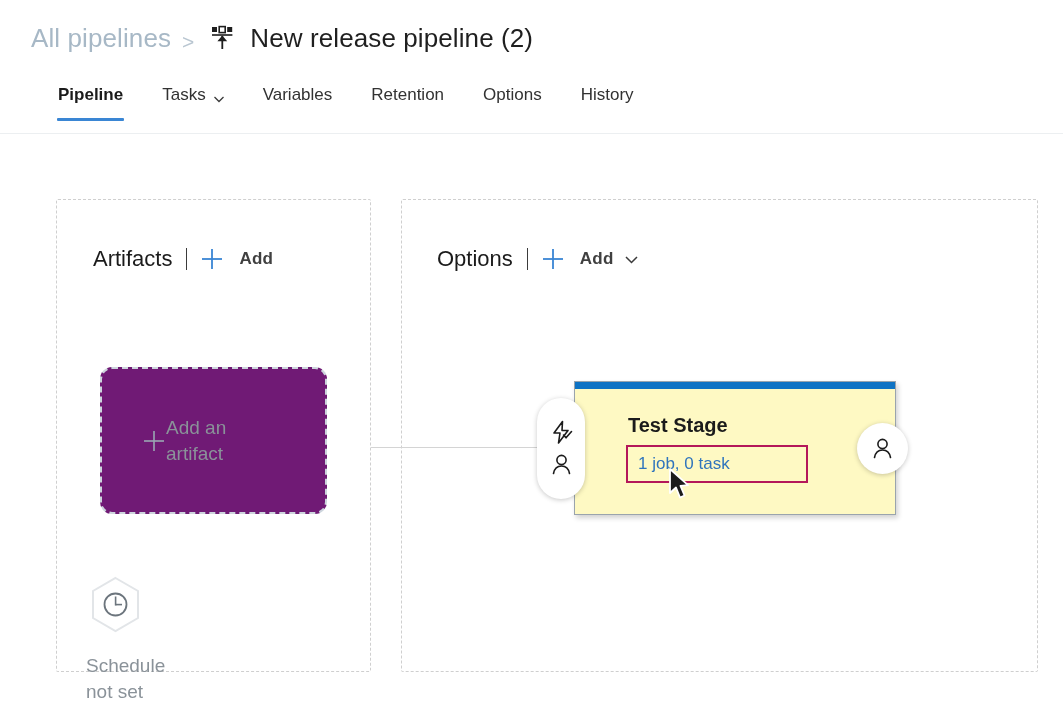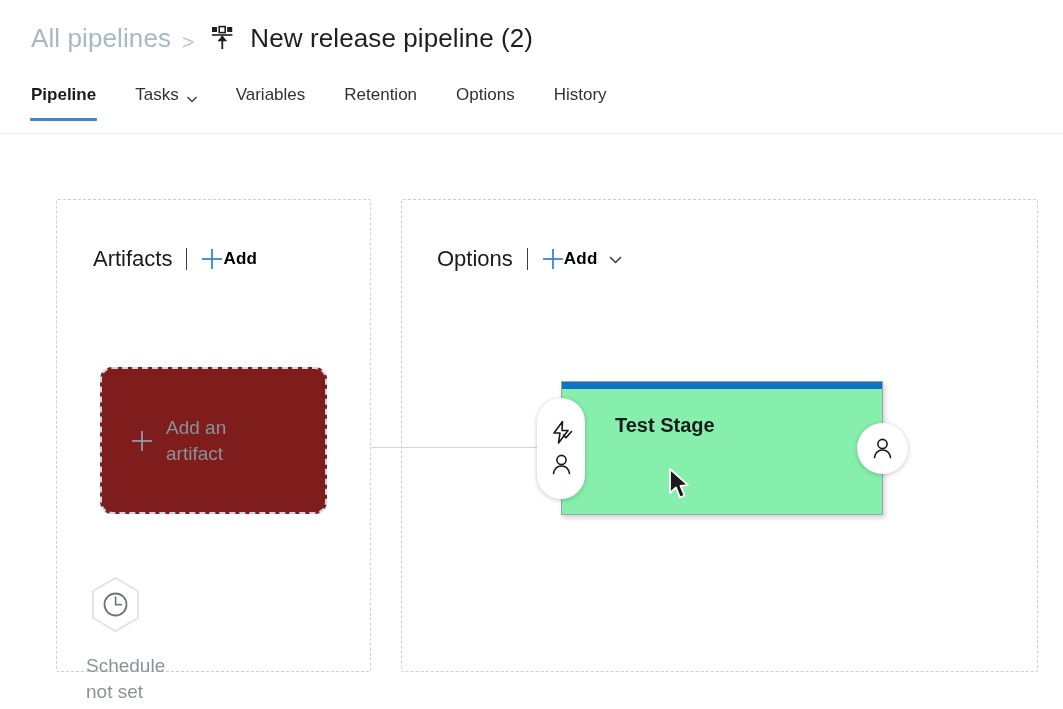--- a/index.html
+++ b/index.html
@@ -28,20 +28,21 @@
   }
   .crumb-title {
     font-size: 26px; color: #1f1f1f; font-weight: 400; letter-spacing: .1px;
     margin-left: 4px;
   }
 
   
   .tabbar {
     position: absolute; left: 0; top: 82px; width: 1063px; height: 52px;
     border-bottom: 1px solid #eceff1;
+    padding-left: 27px;
   }
   .tabs { display: flex; align-items: flex-start; padding-left: 30px; gap: 37px; }
   .tab {
     position: relative; font-size: 17px; color: #323232; font-weight: 400;
     padding: 3px 1px 16px 1px; cursor: pointer; white-space: nowrap;
     display: flex; align-items: center; gap: 7px;
   }
   .tab.active { font-weight: 700; color: #1b1b1b; }
   .tab.active::after {
     content: ""; position: absolute; left: 0; right: 0; bottom: 0;
@@ -61,53 +62,53 @@
     position: absolute; top: 46px; display: flex; align-items: center;
     gap: 0px; white-space: nowrap;
   }
   .panel-title { font-size: 22px; font-weight: 400; color: #1b1b1b; }
   .head-div {
     display: inline-block; width: 1px; height: 22px; background: #3b3b3b;
     margin: 0 14px;
   }
   .plus-ico { width: 22px; height: 22px; display:inline-block; }
   .add-link {
-    font-size: 17px; font-weight: 700; color: #000000; cursor: pointer;
-    margin-left: 0; letter-spacing:.2px;
+    font-size: 17px; font-weight: 700; color: #404040; cursor: pointer;
+    margin-left: 16px; letter-spacing:.2px;
   }
   .add-chev { margin-left: 11px; width: 14px; height: 14px; display:inline-block; }
 
   
   #add-artifact-box {
     position: absolute; left: 100px; top: 367px; width: 227px; height: 147px;
-    border: 2px dashed #cdd5dd; border-radius: 12px; background: #7f1d1d;
+    border: 2px dashed #cdd5dd; border-radius: 12px; background: #701a75;
     display: flex; align-items: center; justify-content: flex-start;
-    gap: 12px; padding-left: 28px; cursor: pointer;
+    padding-left: 40px; cursor: pointer;
   }
   .aa-plus { width: 24px; height: 24px; flex: 0 0 auto; }
   .aa-text { font-size: 19px; line-height: 26px; color: #8a9299; }
 
   
   #schedule-row {
     position: absolute; left: 86px; top: 575px;
     display: flex; align-items: flex-start; gap: 19px; cursor: pointer; flex-direction: column;
   }
   .hex-wrap { width: 59px; height: 59px; flex: 0 0 auto; }
   .sched-text { font-size: 19px; line-height: 26px; color: #8a9299; }
 
   
   #connector {
     position: absolute; left: 371px; top: 447px; width: 190px; height: 1px;
     background: #d4d4d4;
   }
 
   
   #stage-card {
-    position: absolute; left: 561px; top: 381px; width: 322px; height: 134px;
-    background: #86efac; border: 1px solid #9aa4ad;
+    position: absolute; left: 574px; top: 381px; width: 322px; height: 134px;
+    background: #fef9c3; border: 1px solid #9aa4ad;
     box-shadow: 2px 3px 5px rgba(0,0,0,.18);
   }
   #stage-topbar {
     position: absolute; left: 0; top: 0; width: 100%; height: 7px;
     background: #0f73c4;
   }
   #stage-name {
     position: absolute; left: 53px; top: 32px;
     font-size: 20px; font-weight: 700; color: #1b1b1b;
   }
@@ -244,20 +245,23 @@
         </svg>
       </span>
     </div>
   </div>
 
   <div id="connector"></div>
 
   <div id="stage-card">
     <div id="stage-topbar"></div>
     <div id="stage-name">Test Stage</div>
+    <div id="stage-jobs-box">
+      <span id="stage-jobs">1 job, 0 task</span>
+    </div>
   </div>
 
   <div class="pill-left">
     <span class="pill-ico">
       <svg width="25" height="25" viewBox="0 0 25 25">
         <path d="M13.5 1.5 L5 13 L11 13 L9.5 23 L19 10.5 L13 10.5 Z" fill="none" stroke="#1b1b1b" stroke-width="1.6" stroke-linejoin="round"></path>
         <path d="M14.5 15 L17 17.8 L22.5 11.5" fill="none" stroke="#1b1b1b" stroke-width="1.6" stroke-linecap="round" stroke-linejoin="round"></path>
       </svg>
     </span>
     <span class="pill-ico">

